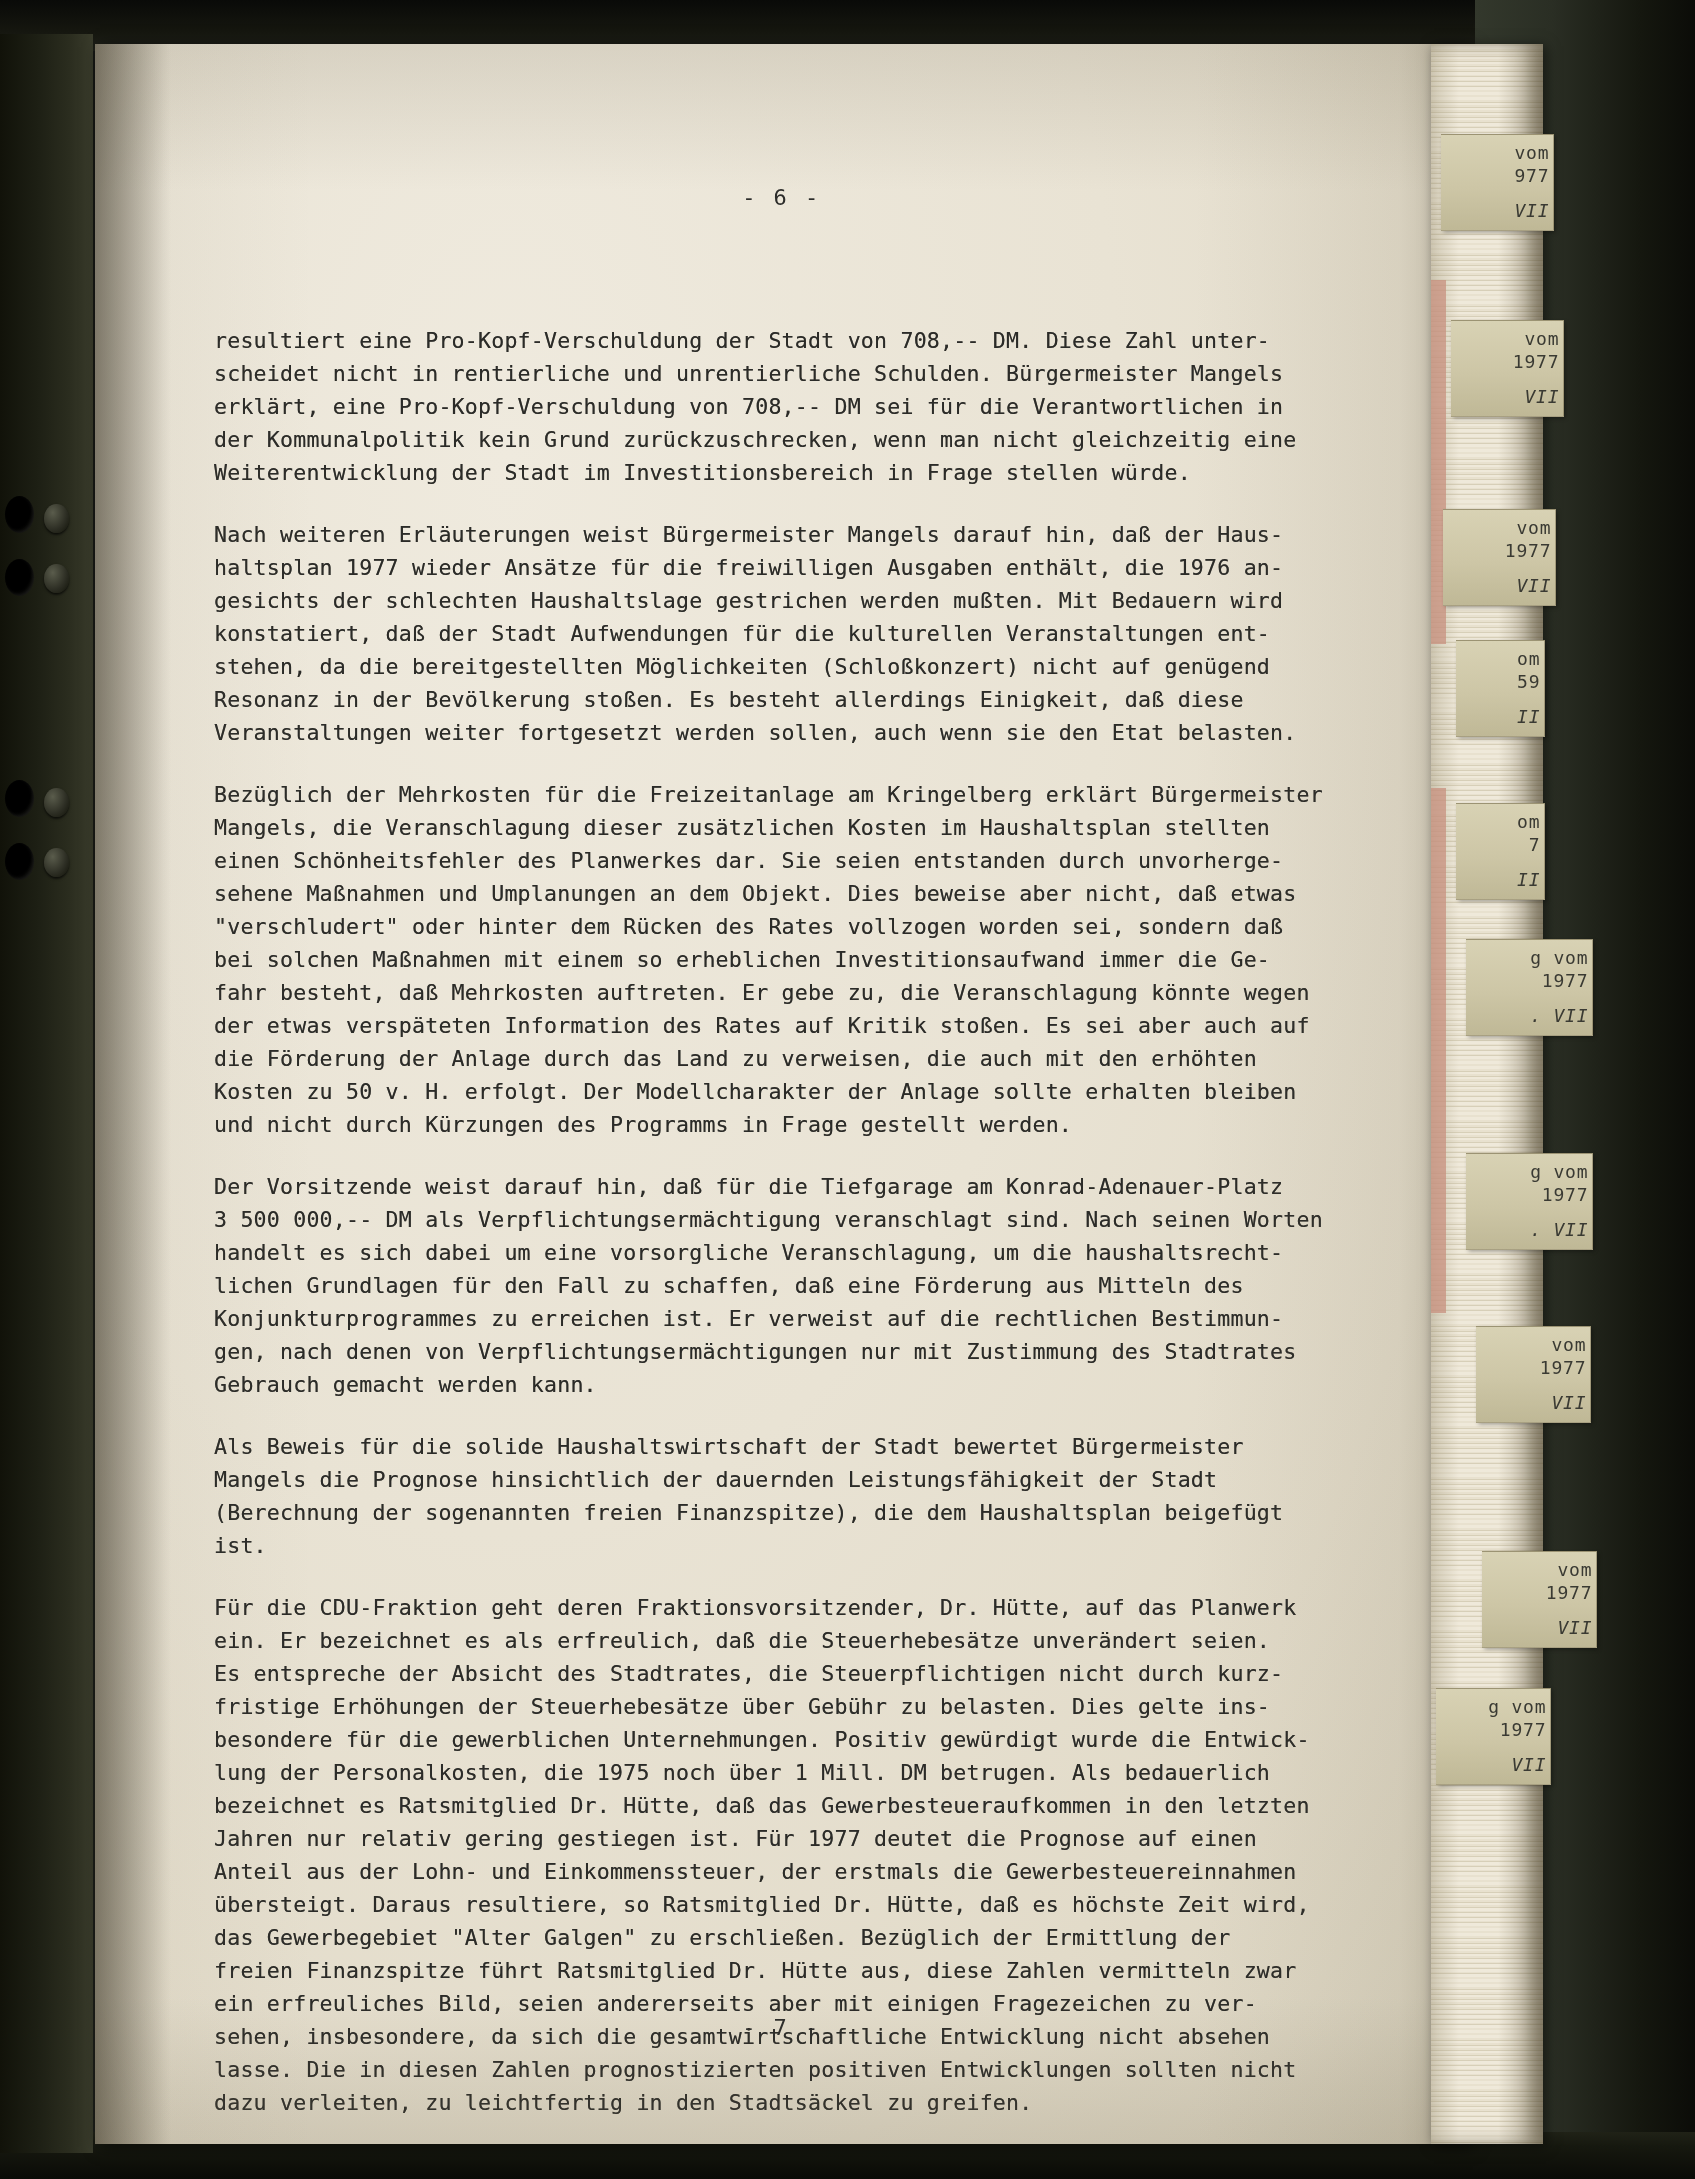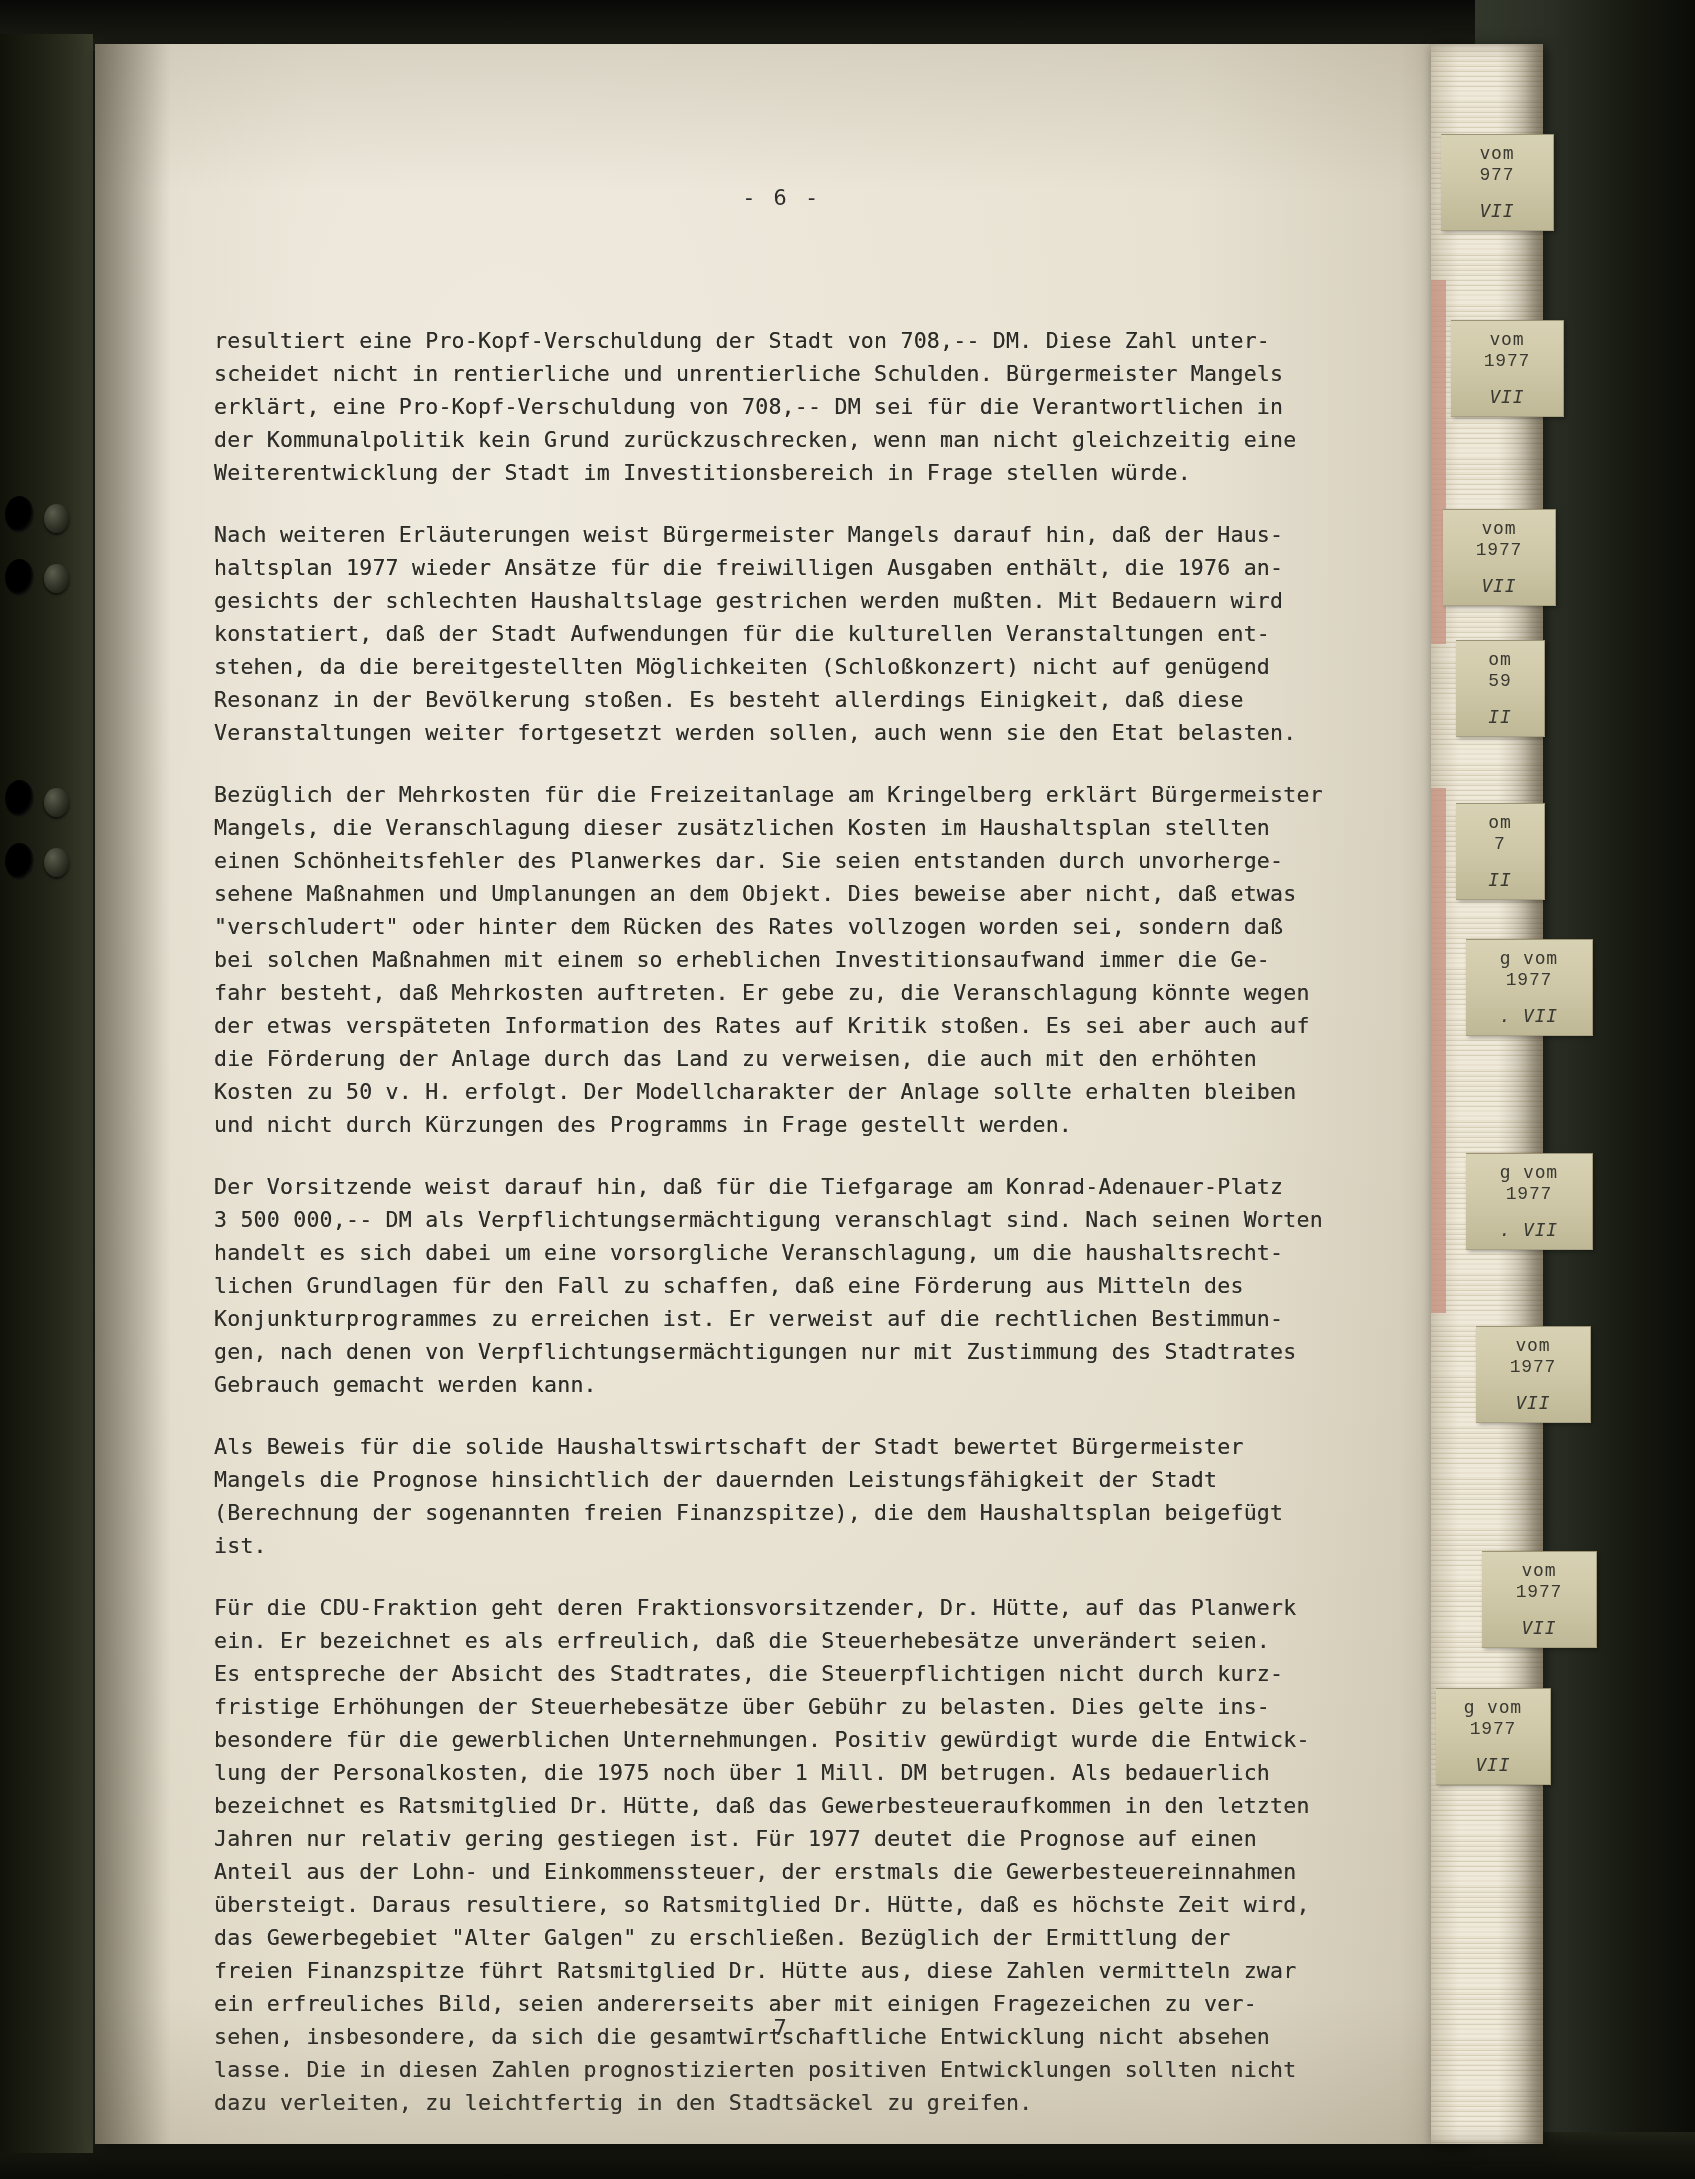--- a/index.html
+++ b/index.html
@@ -152,27 +152,27 @@
   .tab {
     position: absolute;
     width: 105px;
     background: linear-gradient(180deg, #d8d2b4 0%, #cdc6a6 55%, #bfb896 100%);
     border: 0.8px solid rgba(120,110,80,0.5);
     border-left: none;
     box-shadow: 1.7px 1.7px 4.2px rgba(0,0,0,0.35);
     color: #3a3a33;
     font-size: 18px;
     line-height: 23px;
-    text-align: center;
+    text-align: right;
     padding: 6px 3.4px 7.6px 3.4px;
     letter-spacing: 0.8px;
     overflow: hidden;
   }
   .tab .l1 { display: block; }
-  .tab .l2 { display: block; font-family: Liberation Mono, monospace; }
+  .tab .l2 { display: block; }
   .tab .l3 { display: block; font-style: italic; margin-top: 12px; }
 
   
   .spine-shadow {
     position: absolute;
     top: 44px; left: 95px;
     width: 76px; height: 2100px;
     background: linear-gradient(90deg, rgba(30,25,12,0.45) 0%, rgba(30,25,12,0.0) 100%);
     pointer-events: none;
   }

